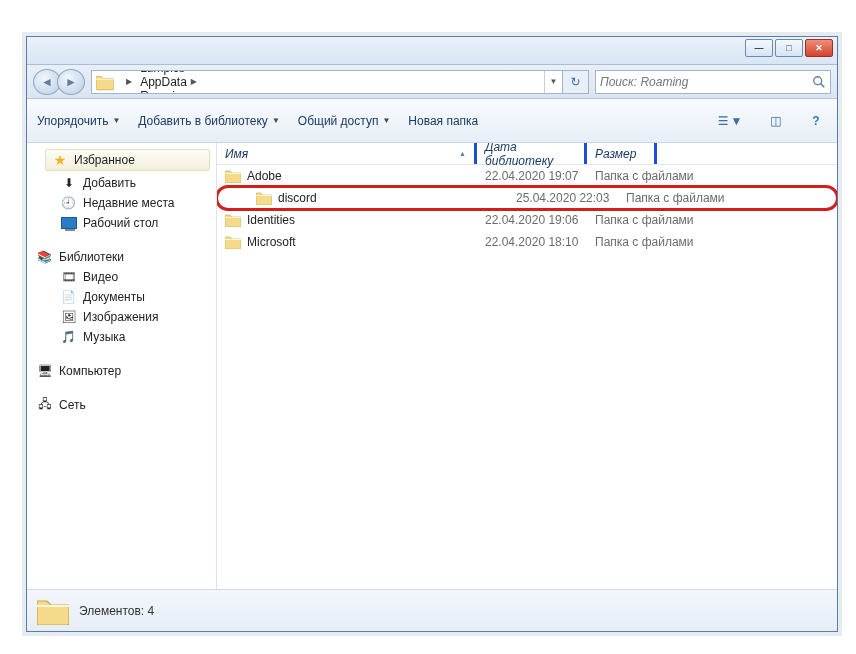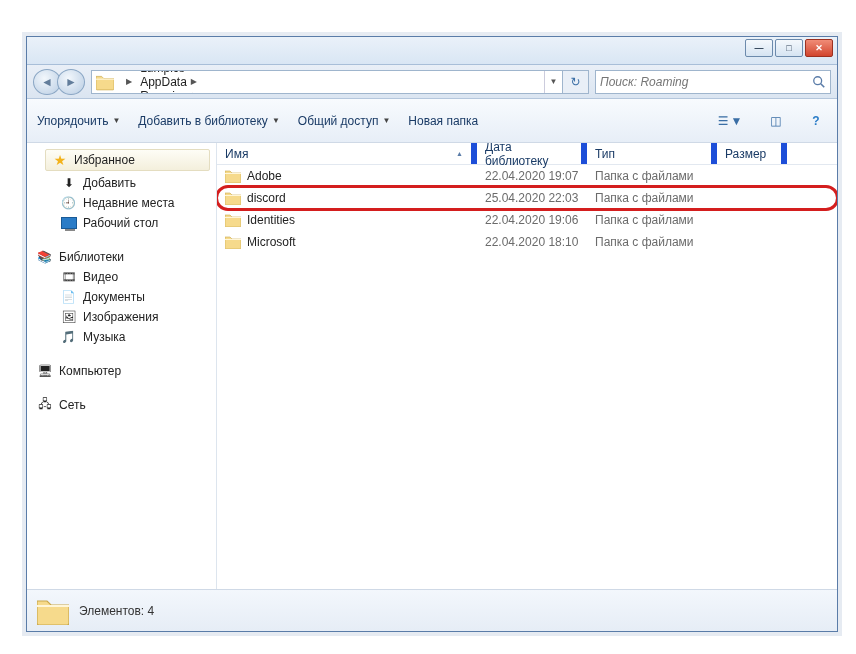--- a/index.html
+++ b/index.html
@@ -91,34 +91,34 @@
   }
   .sitem.child { padding-left: 34px; }
   .sicon { width:16px; height:16px; display:inline-flex; align-items:center; justify-content:center; }
 
   
   .main { flex:1; display:flex; flex-direction:column; background:#fff; }
   .colhead {
     height: 22px; border-bottom: 1px solid #e2e8f0; display:flex; align-items:center;
     color:#1a3b66; font-size: 12px;
   }
-  .col { padding: 0 8px; border-right: 6px solid #1d4ed8; height:100%; display:flex; align-items:center; gap:4px; }
+  .col { padding: 0 8px; border-right: 3px solid #1d4ed8; height:100%; display:flex; align-items:center; gap:4px;font-style:italic; }
   .col.sort::after { content:"▲"; font-size:7px; color:#5a7ca8; margin-left:auto; }
   .c-name { width: 260px; }
   .c-date { width: 110px; }
   .c-type { width: 130px; }
   .c-size { width: 70px; }
 
   .rows { flex:1; position:relative; overflow:auto; }
   .row { display:flex; align-items:center; height: 22px; color:#222;text-align:right; }
   .row .cell { padding: 0 8px; display:flex; align-items:center; gap:6px; }
   .row .c-date, .row .c-type, .row .c-size { color:#6b6b6b; }
   .row.highlighted {
     outline: 3px solid #d41e1e; outline-offset: -1px; border-radius: 12px;
-    position: relative; z-index: 2;
+    position: relative; z-index: 2; padding-left: 31px;
   }
 
   .foldersvg { width:16px; height:14px; }
 
   
   .statusbar {
     height: 42px; border-top: 1px solid #cfd9e6;
     background: linear-gradient(#f3f7fc,#e6edf6);
     display:flex; align-items:center; gap:10px; padding: 0 10px; color:#333;
   }
@@ -293,23 +293,20 @@
     </div>
 
     <div class="main">
       <div class="colhead">
         <div class="col c-name sort">
             <span>Имя</span>
           </div>
         <div class="col c-date">
             <span>Дата библиотеку</span>
           </div>
-        <div class="col c-type">
-            <span>Тип</span>
-          </div>
         <div class="col c-size">
             <span>Размер</span>
           </div>
       </div>
       <div class="rows" id="rows">
           <div class="row">
             <div class="cell c-name">
               <svg class="foldersvg">
                 <use href="#fld"></use>
               </svg>

